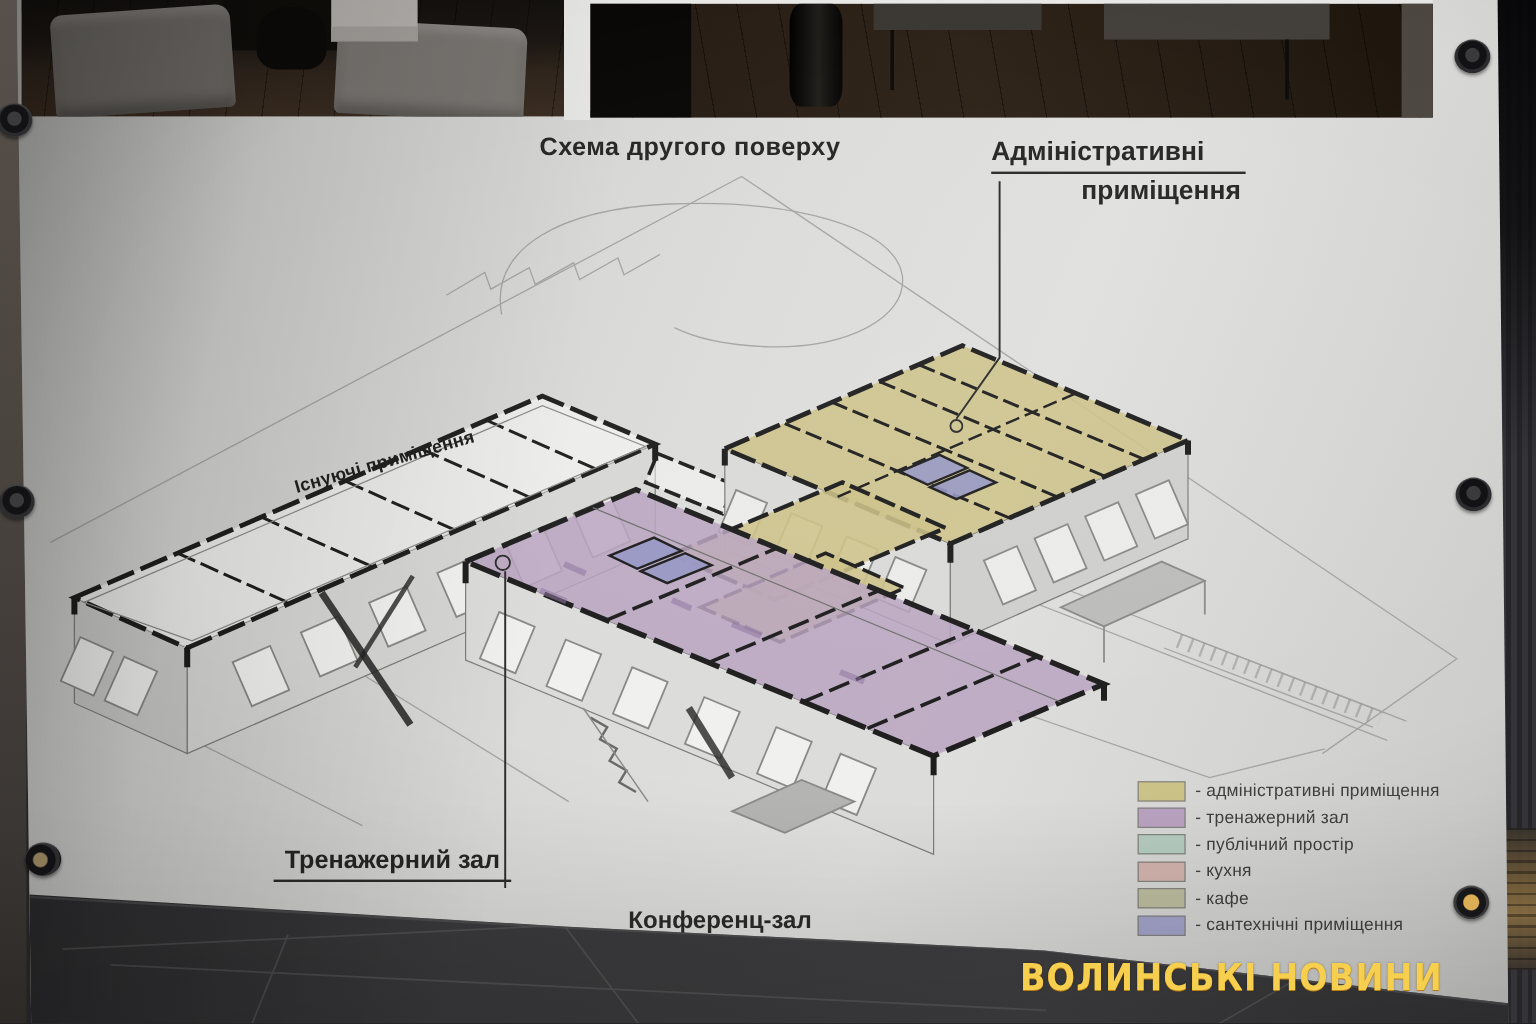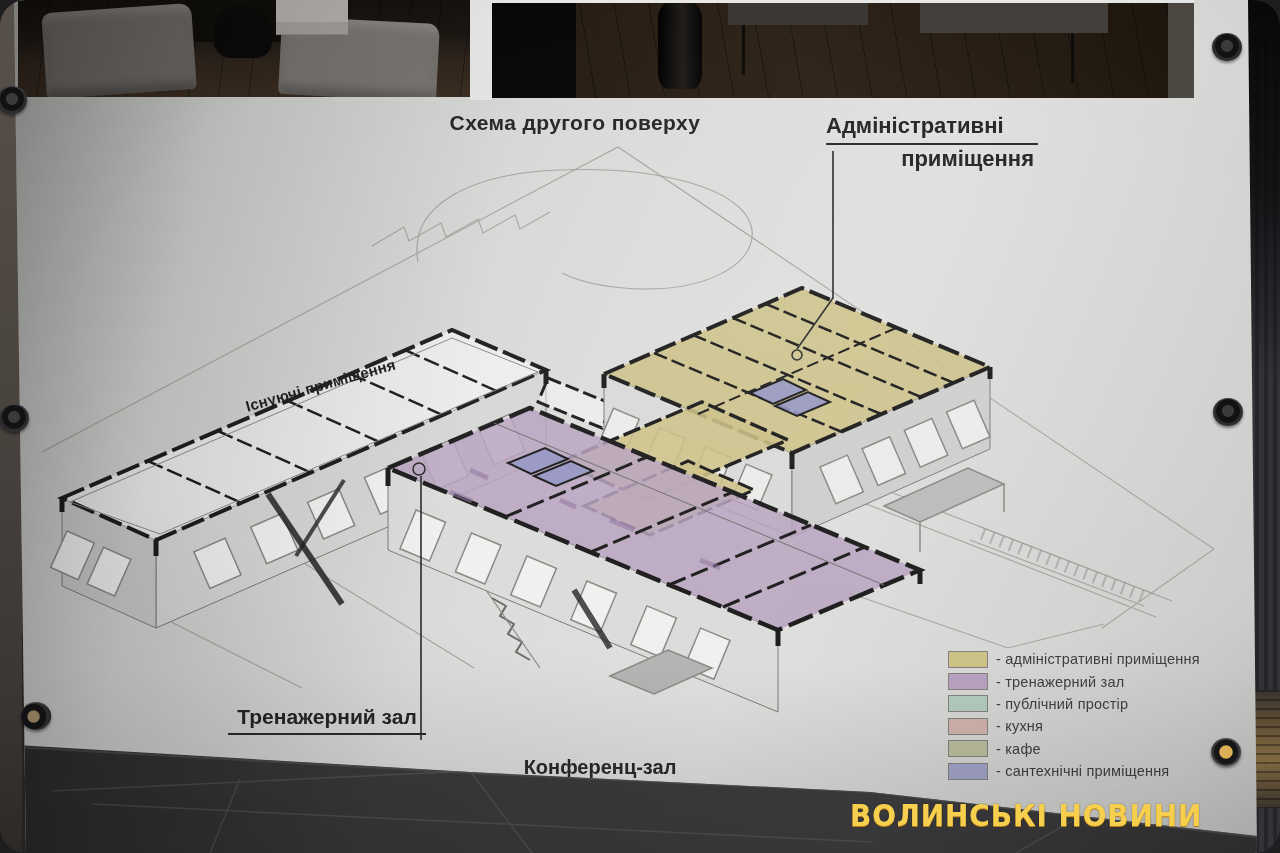--- a/index.html
+++ b/index.html
@@ -1,17 +1,17 @@
 <!DOCTYPE html>
 <html><head>
 <meta charset="utf-8">
 <style>
   html,body{margin:0;padding:0;background:#1e1e20;}
   .scene{position:relative;width:1280px;height:853px;overflow:hidden;
-         font-family:"Liberation Sans",sans-serif;background:#232326;border-radius:26px;}
+         font-family:"Liberation Sans",sans-serif;background:#232326;}
 
   
   .wall-left{position:absolute;left:0;top:0;width:22px;height:853px;
     background:linear-gradient(180deg,#57504b 0%,#4a443f 45%,#3b3734 80%,#2c2927 100%);}
   .blinds{position:absolute;right:0;top:0;width:70px;height:853px;
     background:
       linear-gradient(180deg,rgba(5,5,6,.92) 0%,rgba(10,10,12,.75) 22%,rgba(0,0,0,0) 45%),
       repeating-linear-gradient(90deg,#26262a 0 4px,#333338 4px 9px),
       #2b2b2f;}
   .blinds-warm{position:absolute;right:0;top:690px;width:46px;height:118px;

